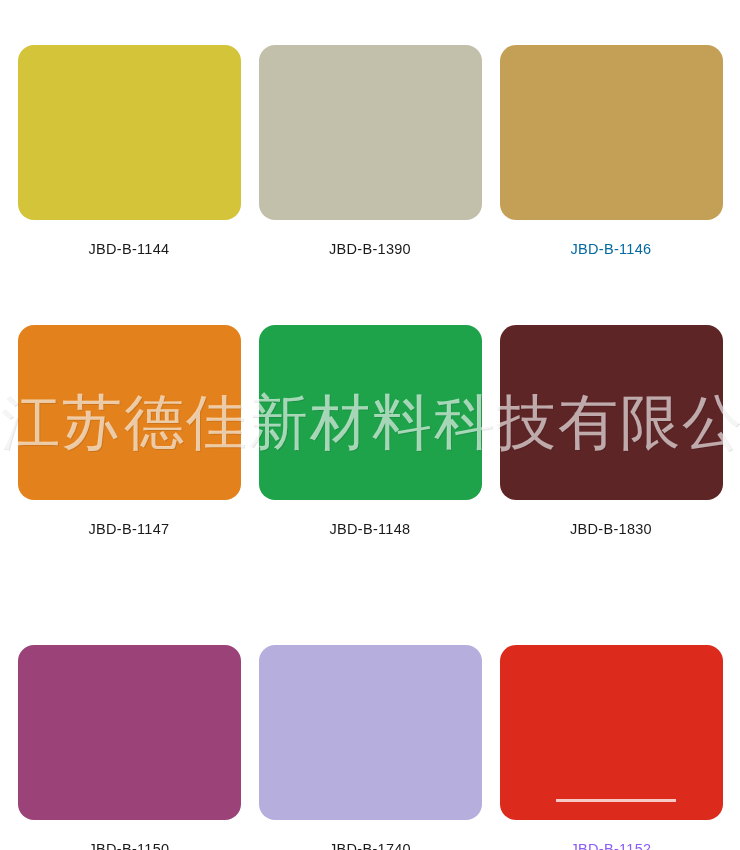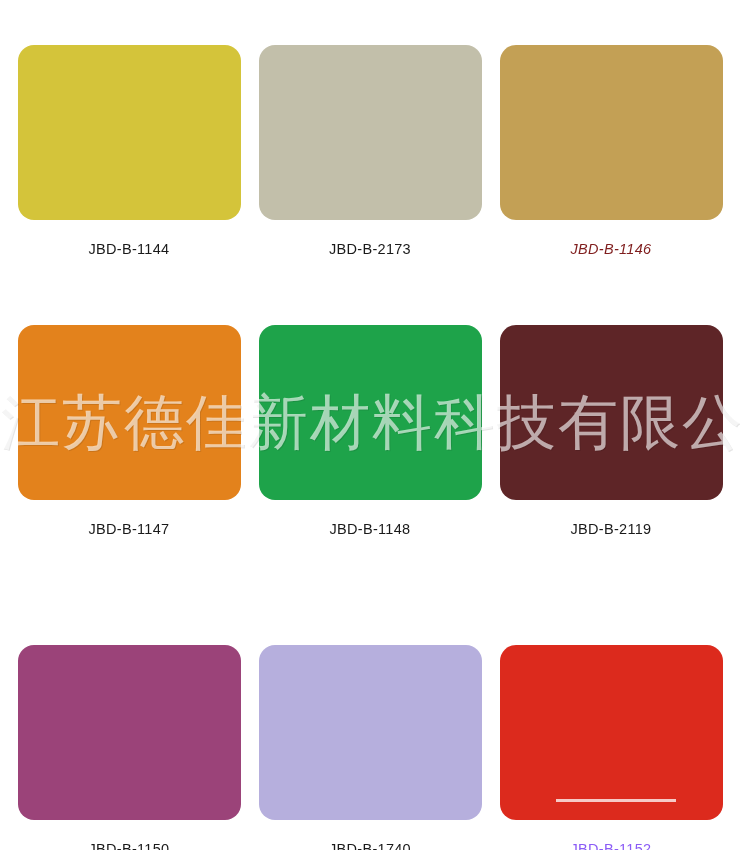--- a/index.html
+++ b/index.html
@@ -101,41 +101,41 @@
 
   <div class="swatch-grid">
 
     <div class="swatch-cell row-0">
       <div class="swatch-chip" style="background-color: rgb(212, 196, 58);"></div>
       <div class="swatch-label" style="color: rgb(26, 26, 26);">JBD-B-1144</div>
     </div>
 
     <div class="swatch-cell row-0">
       <div class="swatch-chip" style="background-color: rgb(194, 191, 170);"></div>
-      <div class="swatch-label" style="color: rgb(26, 26, 26);">JBD-B-2173</div>
+      <div class="swatch-label" style="color: rgb(26, 26, 26);">JBD-B-1390</div>
     </div>
 
     <div class="swatch-cell row-0">
       <div class="swatch-chip" style="background-color: rgb(195, 160, 85);"></div>
-      <div class="swatch-label" style="color: #7f1d1d; font-style: italic;">JBD-B-1146</div>
+      <div class="swatch-label" style="color: #0369a1;">JBD-B-1146</div>
     </div>
 
     <div class="swatch-cell row-1">
       <div class="swatch-chip" style="background-color: rgb(227, 130, 28);"></div>
       <div class="swatch-label" style="color: rgb(26, 26, 26);">JBD-B-1147</div>
     </div>
 
     <div class="swatch-cell row-1">
       <div class="swatch-chip" style="background-color: rgb(30, 163, 74);"></div>
       <div class="swatch-label" style="color: rgb(26, 26, 26);">JBD-B-1148</div>
     </div>
 
     <div class="swatch-cell row-1">
       <div class="swatch-chip" style="background-color: rgb(94, 37, 39);"></div>
-      <div class="swatch-label" style="color: rgb(26, 26, 26);">JBD-B-2119</div>
+      <div class="swatch-label" style="color: rgb(26, 26, 26);">JBD-B-1830</div>
     </div>
 
     <div class="swatch-cell row-2">
       <div class="swatch-chip" style="background-color: rgb(155, 67, 121);"></div>
       <div class="swatch-label" style="color: rgb(26, 26, 26); text-decoration: underline;">JBD-B-1150</div>
     </div>
 
     <div class="swatch-cell row-2">
       <div class="swatch-chip" style="background-color: rgb(182, 175, 221);"></div>
       <div class="swatch-label" style="color: rgb(26, 26, 26);">JBD-B-1740</div>

